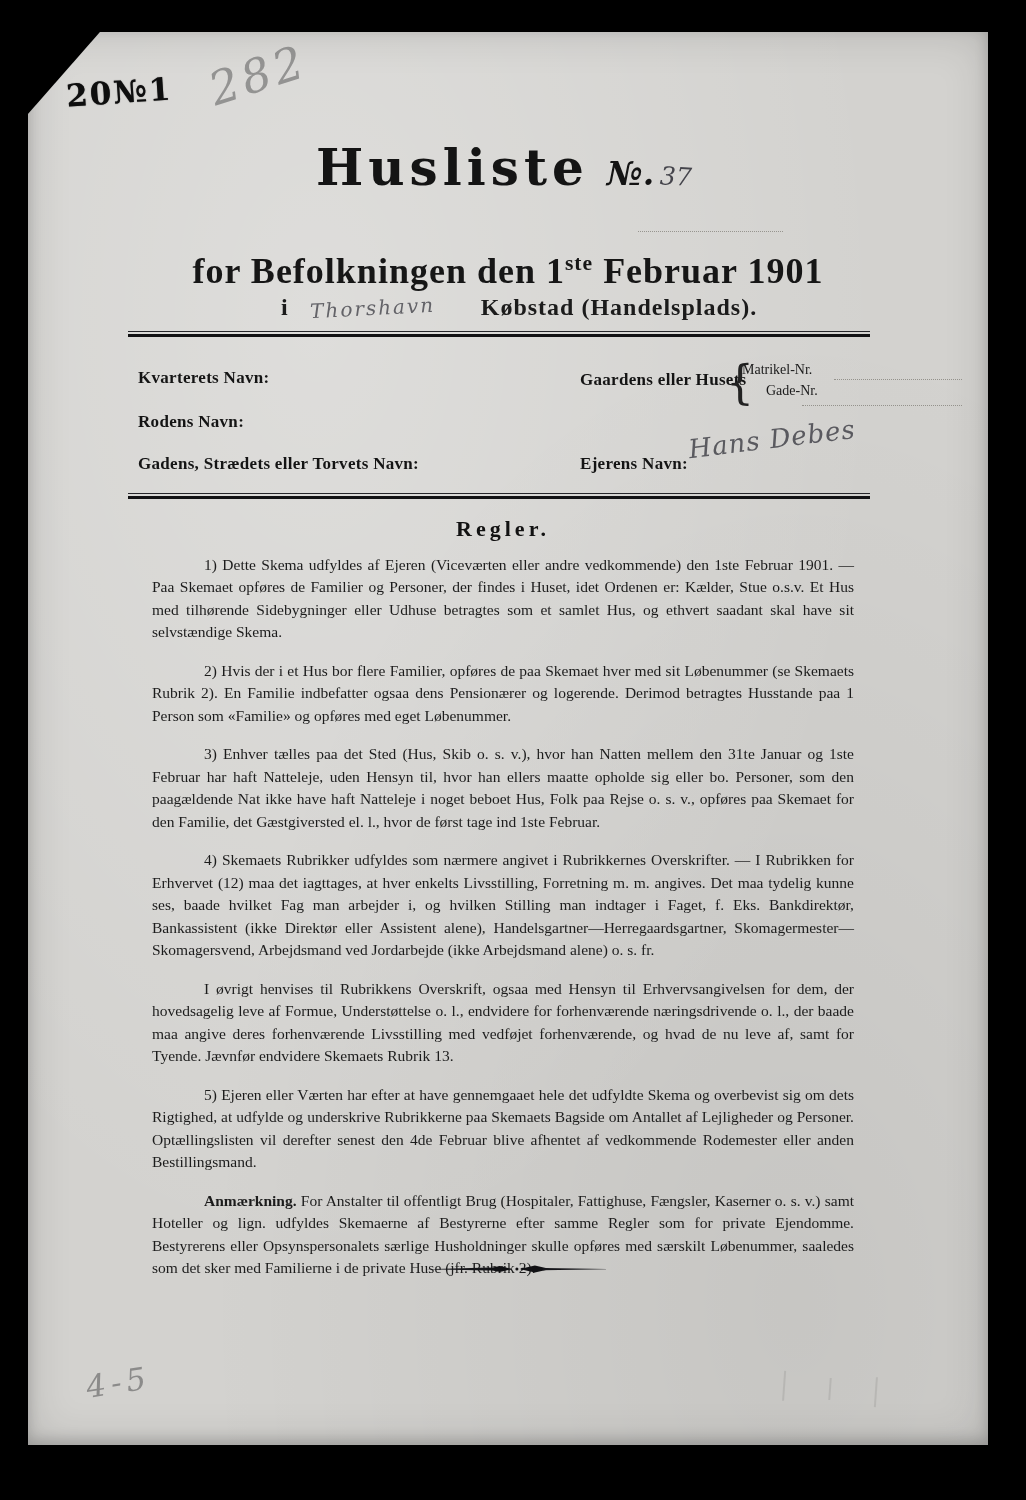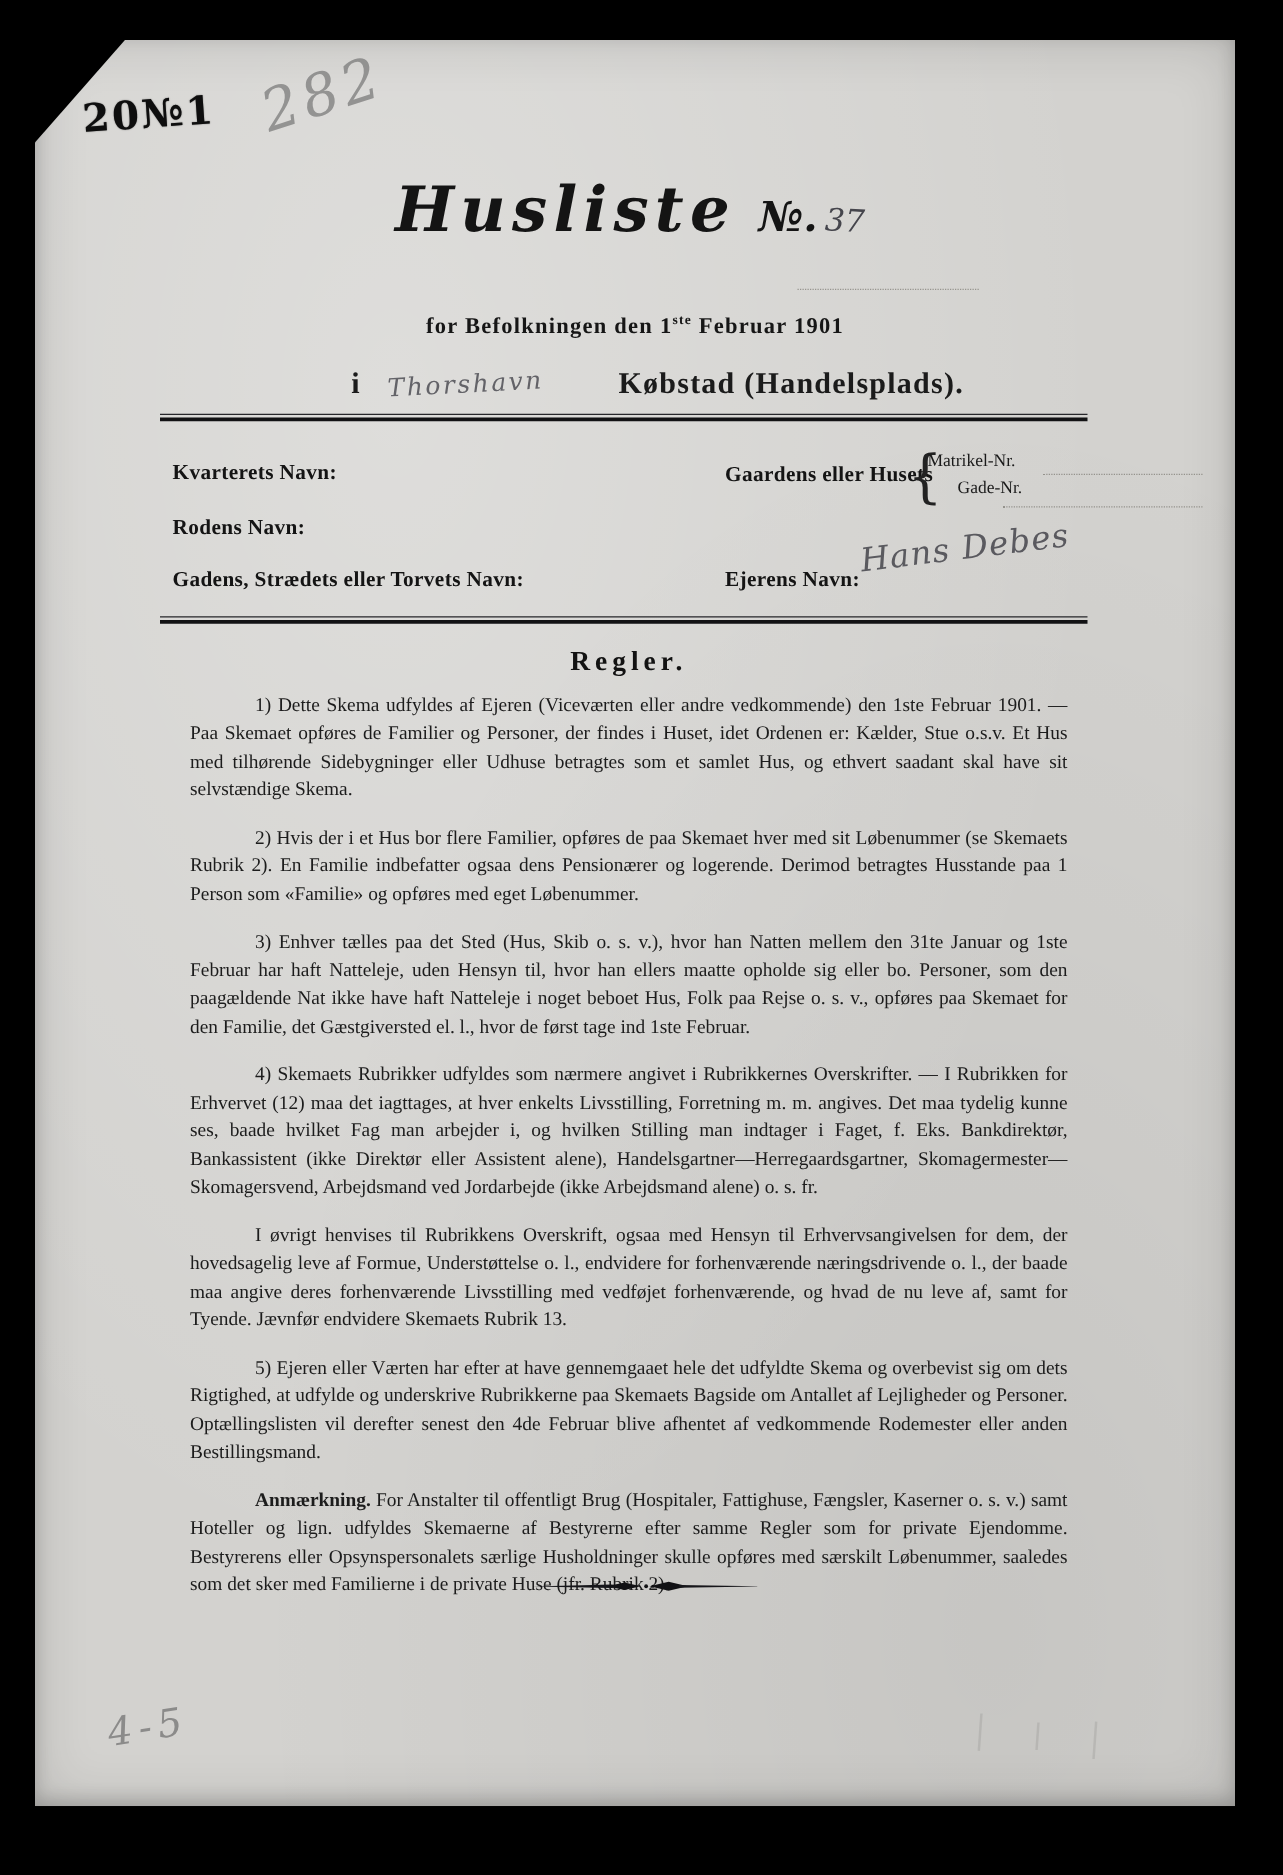--- a/index.html
+++ b/index.html
@@ -45,52 +45,52 @@
     left:755px;top:1342px;width:90px;height:30px;opacity:.14;
     border-left:2px solid #555;border-right:2px solid #555;
     transform:rotate(4deg);
   }
   .smudge i{display:block;width:2px;height:22px;background:#555;margin:4px auto 0;}
 
   
   .title-line{left:288px;top:106px;white-space:nowrap;}
   .title-main{
     font-family:"DejaVu Serif",serif;font-weight:bold;
-    font-size:50px;letter-spacing:5px;color:#141414;font-style:italic;
+    font-size:50px;letter-spacing:5px;color:#141414;
   }
   .title-no{
     font-family:"DejaVu Serif",serif;font-style:italic;font-weight:bold;
     font-size:33px;margin-left:18px;color:#141414;
   }
   .title-no-value{
     font-family:"DejaVu Serif",serif;font-style:italic;
     font-size:25px;color:#2e2e34;margin-left:6px;
     display:inline-block;transform:rotate(3deg);
   }
   .title-no-rule{
     left:610px;top:199px;width:145px;
     border-bottom:1px dotted #97958f;
   }
   .subtitle{
     left:0;top:218px;width:960px;text-align:center;
-    font-weight:bold;font-size:18px;letter-spacing:1px;color:#161616;
+    font-weight:bold;font-size:36px;letter-spacing:1px;color:#161616;
     white-space:nowrap;
   }
   .subtitle sup{font-size:60%;vertical-align:super;}
   .place-line{left:253px;top:262px;white-space:nowrap;}
   .place-i{font-weight:bold;font-size:24px;}
   .handwriting{
     font-family:"DejaVu Serif",serif;font-style:italic;
     color:#45454c;
   }
   .place-hand{
     font-size:20px;margin-left:22px;letter-spacing:2px;opacity:.8;
     display:inline-block;transform:rotate(-3deg);
   }
-  .place-type{font-weight:bold;font-size:24px;margin-left:60px;letter-spacing:1px;}
+  .place-type{font-weight:bold;font-size:24px;margin-left:46px;letter-spacing:1px;}
 
   
   .dbl-rule{
     left:100px;width:742px;height:2px;
     border-top:1px solid #26262a;
     border-bottom:3px solid #121214;
   }
   .rule-1{top:299px;}
   .rule-2{top:461px;}
 

